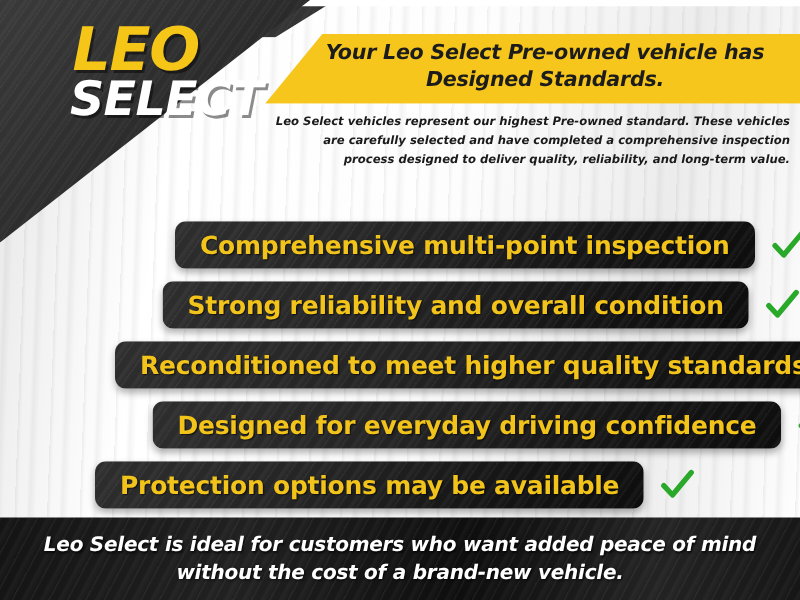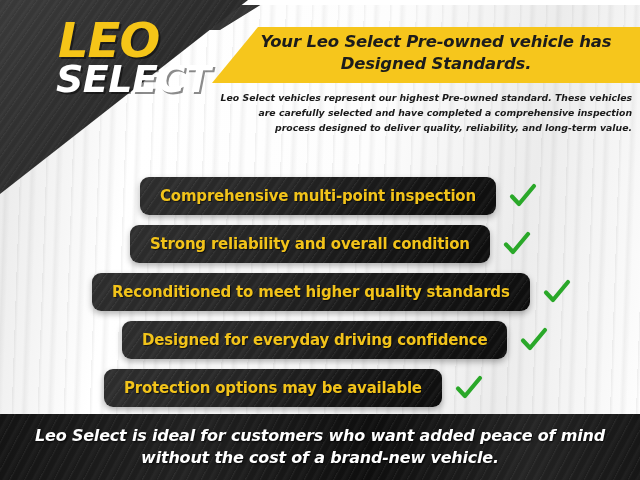--- a/index.html
+++ b/index.html
@@ -165,21 +165,21 @@
         rgba(255,255,255,0.00) 2px,
         rgba(255,255,255,0.00) 6px,
         rgba(255,255,255,0.05) 8px,
         rgba(255,255,255,0.00) 12px),
       linear-gradient(135deg, #2e2e2e 0%, #242424 40%, #151515 72%, #0d0d0d 100%);
     box-shadow: 0 3px 6px rgba(0,0,0,0.30);
   }
   .pill-label {
     font-family: "DejaVu Sans", sans-serif;
     font-weight: 700;
-    font-size: 15px;
+    font-size: 20px;
     color: #f2c31a;
     white-space: nowrap;
     letter-spacing: -0.2px;
     text-shadow: 1px 1px 1px rgba(0,0,0,0.6);
   }
   .check {
     display: inline-block;
     width: 30px;
     height: 30px;
     margin-left: 12px;
@@ -273,21 +273,21 @@
       <div class="feat-row" style="padding-left: 122px;">
         <div class="pill">
           <span class="pill-label">Designed for everyday driving confidence</span>
         </div>
         <span class="check">
           <svg viewBox="0 0 30 30" width="30" height="30">
             <path d="M4 15.5 L11 23 L26 5" fill="none" stroke="#2aa829" stroke-width="4.2" stroke-linecap="round" stroke-linejoin="round"></path>
           </svg>
         </span>
       </div>
-      <div class="feat-row" style="padding-left: 104px;">
+      <div class="feat-row" style="padding-left: 76px;">
         <div class="pill">
           <span class="pill-label">Protection options may be available</span>
         </div>
         <span class="check">
           <svg viewBox="0 0 30 30" width="30" height="30">
             <path d="M4 15.5 L11 23 L26 5" fill="none" stroke="#2aa829" stroke-width="4.2" stroke-linecap="round" stroke-linejoin="round"></path>
           </svg>
         </span>
       </div>
     </div>

